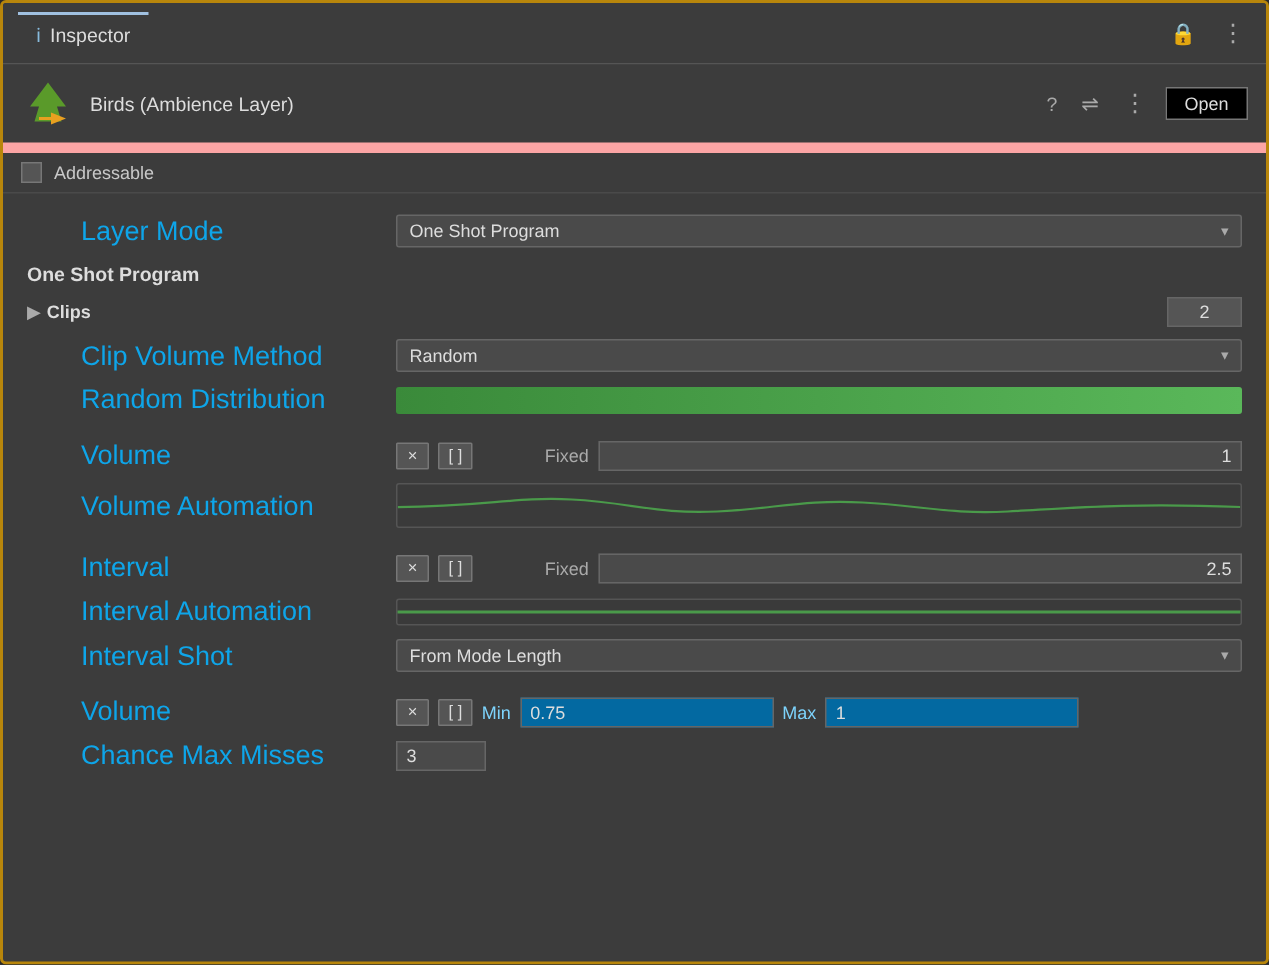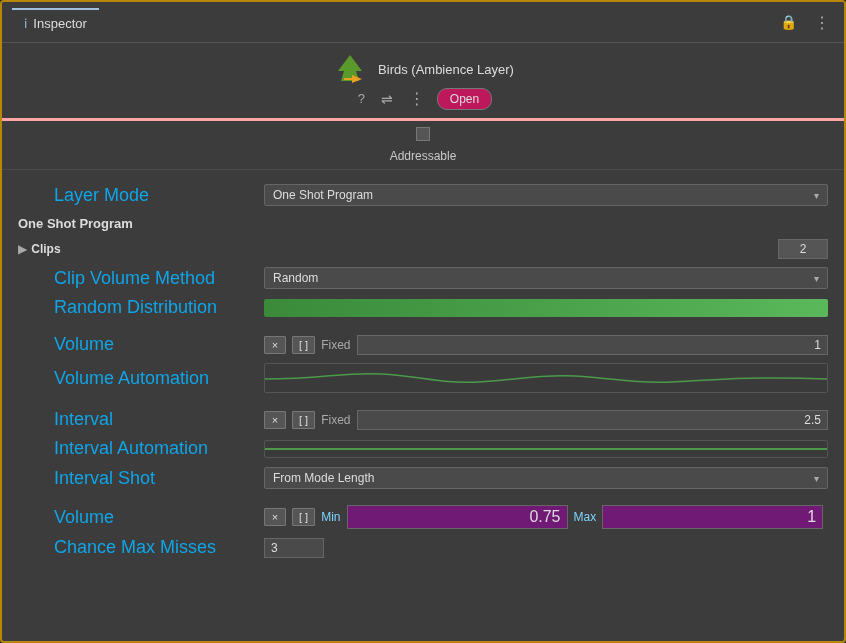--- a/index.html
+++ b/index.html
@@ -61,22 +61,21 @@
       border: none;
       padding: 2px 4px;
     }
     
     .object-header {
       background: #3c3c3c;
       padding: 8px 12px;
       display: flex;
       align-items: center;
       justify-content: space-between;
-      border-bottom: 3px solid #fca5a5;
-      flex-direction: column;
+      border-bottom: 7px solid #fca5a5;
     }
     .object-info {
       display: flex;
       align-items: center;
       gap: 10px;
     }
     .tree-icon {
       position: relative;
       width: 36px;
       height: 36px;
@@ -89,36 +88,35 @@
     .object-name {
       font-size: 13px;
       color: #ddd;
     }
     .object-header-right {
       display: flex;
       align-items: center;
       gap: 8px;
     }
     .open-btn {
-      background: #be185d;
+      background: #000000;
       border: 1px solid #777;
       color: #ddd;
       padding: 3px 12px;
       cursor: pointer;
-      border-radius: 10px;
+      border-radius: 0;
       font-size: 12px;
     }
     
     .addressable-row {
       padding: 6px 12px;
       display: flex;
       align-items: center;
       gap: 8px;
       border-bottom: 1px solid #4a4a4a;
-      flex-direction: column;
     }
     .checkbox {
       width: 14px;
       height: 14px;
       background: #555;
       border: 1px solid #777;
       cursor: pointer;
     }
     
     .main-content {
@@ -230,20 +228,21 @@
       padding: 2px 6px;
       font-size: 11px;
       cursor: pointer;
       border-radius: 1px;
       min-width: 22px;
       text-align: center;
     }
     .fixed-label {
       color: #aaa;
       font-size: 12px;
+      margin-left: 42px;
     }
     .value-input {
       background: #4a4a4a;
       border: 1px solid #666;
       color: #ddd;
       padding: 2px 6px;
       font-size: 12px;
       min-width: 40px;
       text-align: right;
     }
@@ -251,27 +250,27 @@
       display: flex;
       align-items: center;
       gap: 6px;
       flex: 1;
     }
     .min-max-label {
       color: #7dd3fc;
       font-size: 12px;
     }
     .min-max-input {
-      background: #701a75;
+      background: #0369a1;
       border: 1px solid #666;
       color: #ddd;
       padding: 2px 6px;
-      font-size: 16px;
+      font-size: 12px;
       min-width: 60px;
-      text-align: right;
+      text-align: left;
     }
     .separator {
       height: 8px;
     }
     
     .main-content::-webkit-scrollbar {
       width: 8px;
     }
     .main-content::-webkit-scrollbar-track {
       background: #3a3a3a;

